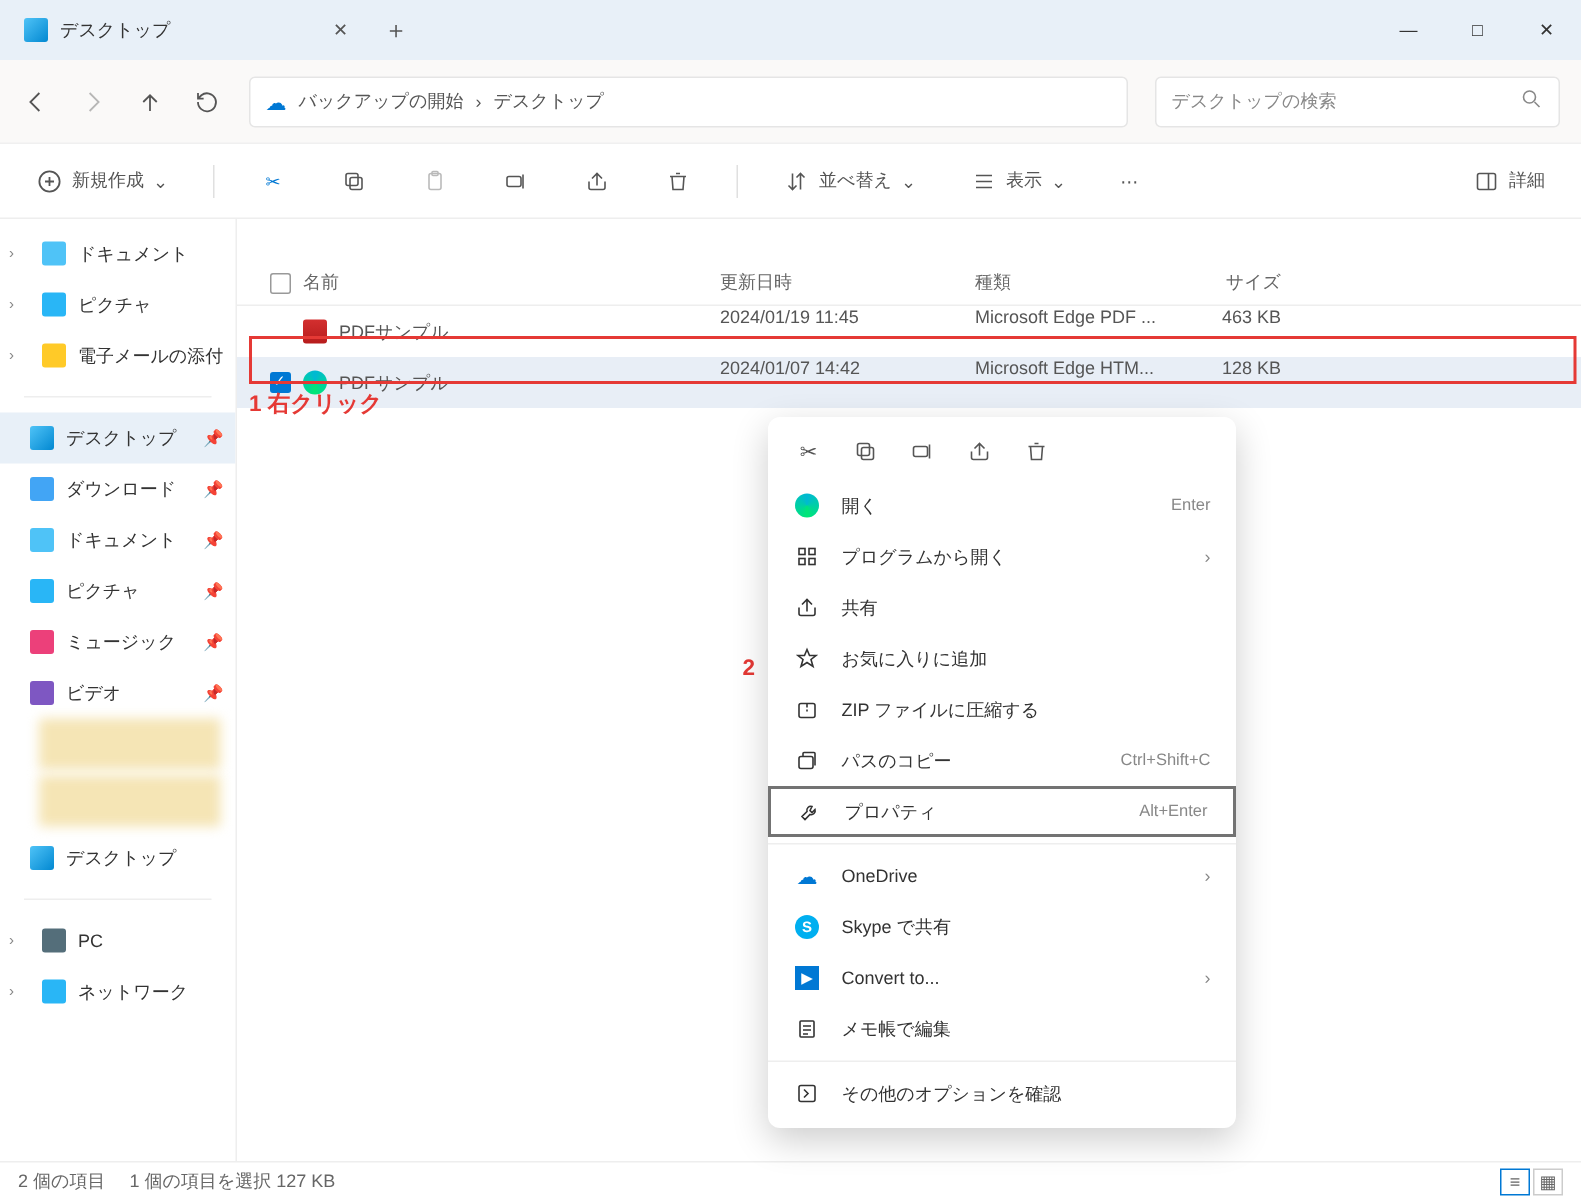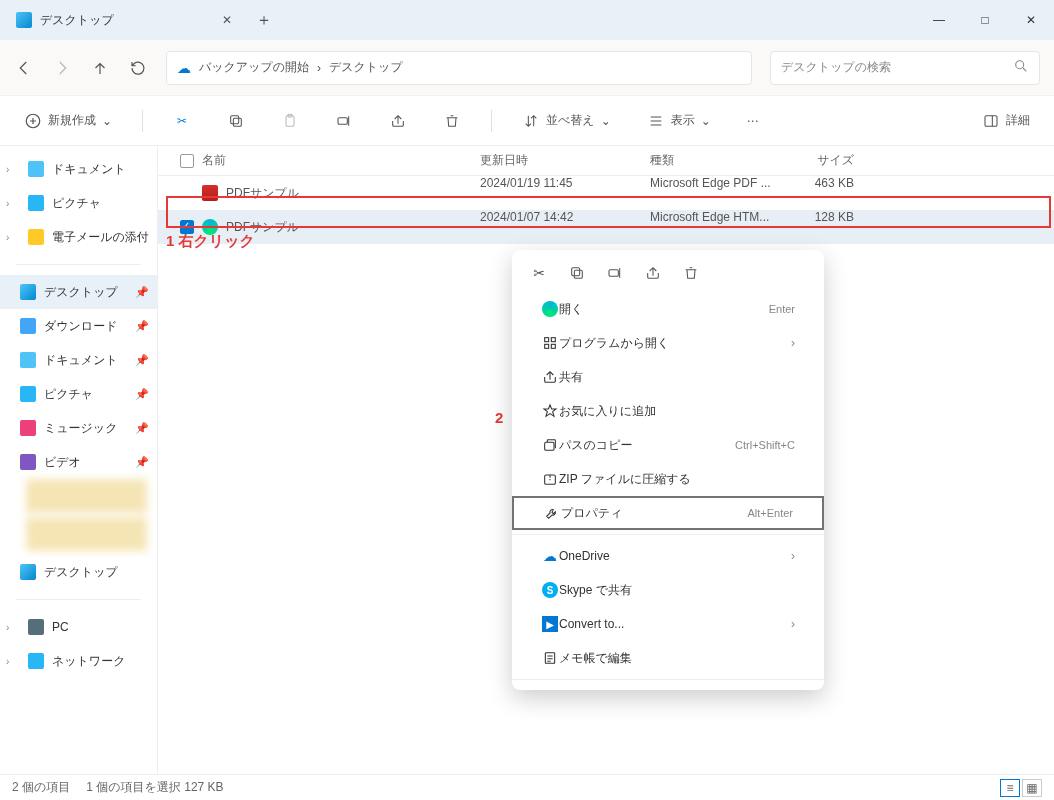--- a/index.html
+++ b/index.html
@@ -33,21 +33,21 @@
 .sidebar { width: 158px; border-right: 1px solid #eee; padding: 6px 0; overflow:hidden; }
 .side-item { height: 34px; display: flex; align-items: center; padding: 0 8px 0 20px; gap: 8px; color: #333; position:relative; }
 .side-item.top { padding-left: 28px; }
 .side-chevron { position: absolute; left: 6px; color:#888; font-size:10px; }
 .side-item.active { background: #e8f0f8; }
 .side-icon { width: 16px; height: 16px; border-radius: 2px; }
 .side-sep { height: 1px; background: #eee; margin: 10px 16px; }
 .pin { margin-left: auto; color:#888; font-size:11px; }
 
 
-.filelist { flex: 1; position: relative; }
+.filelist { flex: 1; position: relative; margin-top: 28px; }
 .col-header { height: 30px; display: flex; align-items: center; border-bottom: 1px solid #eee; color: #666; padding-left: 14px; }
 .col { padding: 0 8px; }
 .col.name { width: 300px; display:flex; align-items:center; gap:8px; }
 .col.date { width: 170px; }
 .col.type { width: 140px; }
 .col.size { width: 80px; text-align: right; }
 .chk { width:14px; height:14px; border:1px solid #999; border-radius:2px; }
 .row { height: 34px; display: flex; padding-left: 14px; color: #555; }
 .row.selected { background: #e8eef6; }
 .row.selected .chk { background:#0078d4; border-color:#0078d4; position:relative; }
@@ -57,21 +57,21 @@
 .edge-icon { background: conic-gradient(#00b8d4,#00e676,#00b8d4); border-radius:50%; }
 .hl-box { border: 2px solid #e53935; position: absolute; }
 .hl1 { left: 8px; top: 50px; width: 885px; height: 32px; }
 .annot { position:absolute; color:#e53935; font-weight:bold; font-size:15px; }
 .annot1 { left: 8px; top: 86px; text-align: right; }
 .annot2 { left: 337px; top: 263px; }
 
 
 .ctx { position: absolute; left: 354px; top: 0; width: 312px; background: #fff; border-radius: 8px; box-shadow: 0 8px 24px rgba(0,0,0,.2); padding: 6px 0; z-index:10; }
 .ctx-iconrow { display:flex; gap:20px; padding: 8px 18px 10px; color:#555; }
-.ctx-item { height: 34px; display: flex; align-items: center; padding: 0 29px; color: #333; }
+.ctx-item { height: 34px; display: flex; align-items: center; padding: 0 17px; gap: 14px; color: #333; }
 .ctx-item .shortcut { margin-left: auto; color:#888; font-size:11px; }
 .ctx-item .chev { margin-left: auto; color:#888; }
 .ctx-sep { height:1px; background:#eee; margin: 4px 0; }
 .ctx-icon { width:18px; height:18px; display:flex; align-items:center; justify-content:center; font-size:14px; }
 .hl3 { border:2px solid #737373; }
 
 
 .status { position:absolute; bottom:0; left:0; right:0; height:26px; display:flex; align-items:center; padding: 0 12px; gap:16px; color:#666; border-top:1px solid #eee; }
 .status .views { margin-left:auto; display:flex; gap:2px; }
 .view-btn { width:20px; height:18px; border:1px solid #0078d4; display:flex; align-items:center; justify-content:center; }
@@ -383,36 +383,36 @@
             <span class="ctx-icon">
               <svg width="16" height="16" viewBox="0 0 24 24">
                 <path d="M12 3l2.5 6H21l-5 4 2 7-6-4-6 4 2-7-5-4h6.5z"></path>
               </svg>
             </span>
             <span>お気に入りに追加</span>
           </div>
           <div class="ctx-item">
             <span class="ctx-icon">
               <svg width="16" height="16" viewBox="0 0 24 24">
+                <rect x="4" y="6" width="16" height="14" rx="2"></rect>
+                <path d="M12 6v4m0 2v2"></path>
+              </svg>
+            </span>
+            <span>ZIP ファイルに圧縮する</span>
+          </div>
+          <div class="ctx-item">
+            <span class="ctx-icon">
+              <svg width="16" height="16" viewBox="0 0 24 24">
                 <rect x="4" y="8" width="14" height="12" rx="2"></rect>
                 <path d="M8 8V5a1 1 0 0 1 1-1h10a1 1 0 0 1 1 1v12"></path>
               </svg>
             </span>
             <span>パスのコピー</span>
             <span class="shortcut">Ctrl+Shift+C</span>
           </div>
-          <div class="ctx-item">
-            <span class="ctx-icon">
-              <svg width="16" height="16" viewBox="0 0 24 24">
-                <rect x="4" y="6" width="16" height="14" rx="2"></rect>
-                <path d="M12 6v4m0 2v2"></path>
-              </svg>
-            </span>
-            <span>ZIP ファイルに圧縮する</span>
-          </div>
           <div class="ctx-item hl3">
             <span class="ctx-icon">
               <svg width="16" height="16" viewBox="0 0 24 24">
                 <path d="M14 7a4 4 0 0 0-5 5l-5 5 3 3 5-5a4 4 0 0 0 5-5l-3 3-2-2z"></path>
               </svg>
             </span>
             <span>プロパティ</span>
             <span class="shortcut">Alt+Enter</span>
           </div>
           <div class="ctx-sep"></div>
@@ -439,20 +439,29 @@
           <div class="ctx-item">
             <span class="ctx-icon">
               <svg width="16" height="16" viewBox="0 0 24 24">
                 <rect x="5" y="4" width="14" height="16" rx="1"></rect>
                 <path d="M8 9h8M8 13h8M8 17h5"></path>
               </svg>
             </span>
             <span>メモ帳で編集</span>
           </div>
           <div class="ctx-sep"></div>
+          <div class="ctx-item">
+            <span class="ctx-icon">
+              <svg width="16" height="16" viewBox="0 0 24 24">
+                <rect x="4" y="4" width="16" height="16" rx="2"></rect>
+                <path d="M9 8l4 4-4 4"></path>
+              </svg>
+            </span>
+            <span>その他のオプションを確認</span>
+          </div>
         </div>
     </div>
   </div>
 </div>
 
 <div class="status">
   <span>2 個の項目</span>
   <span>1 個の項目を選択  127 KB</span>
   <div class="views">
     <div class="view-btn">≡</div>

